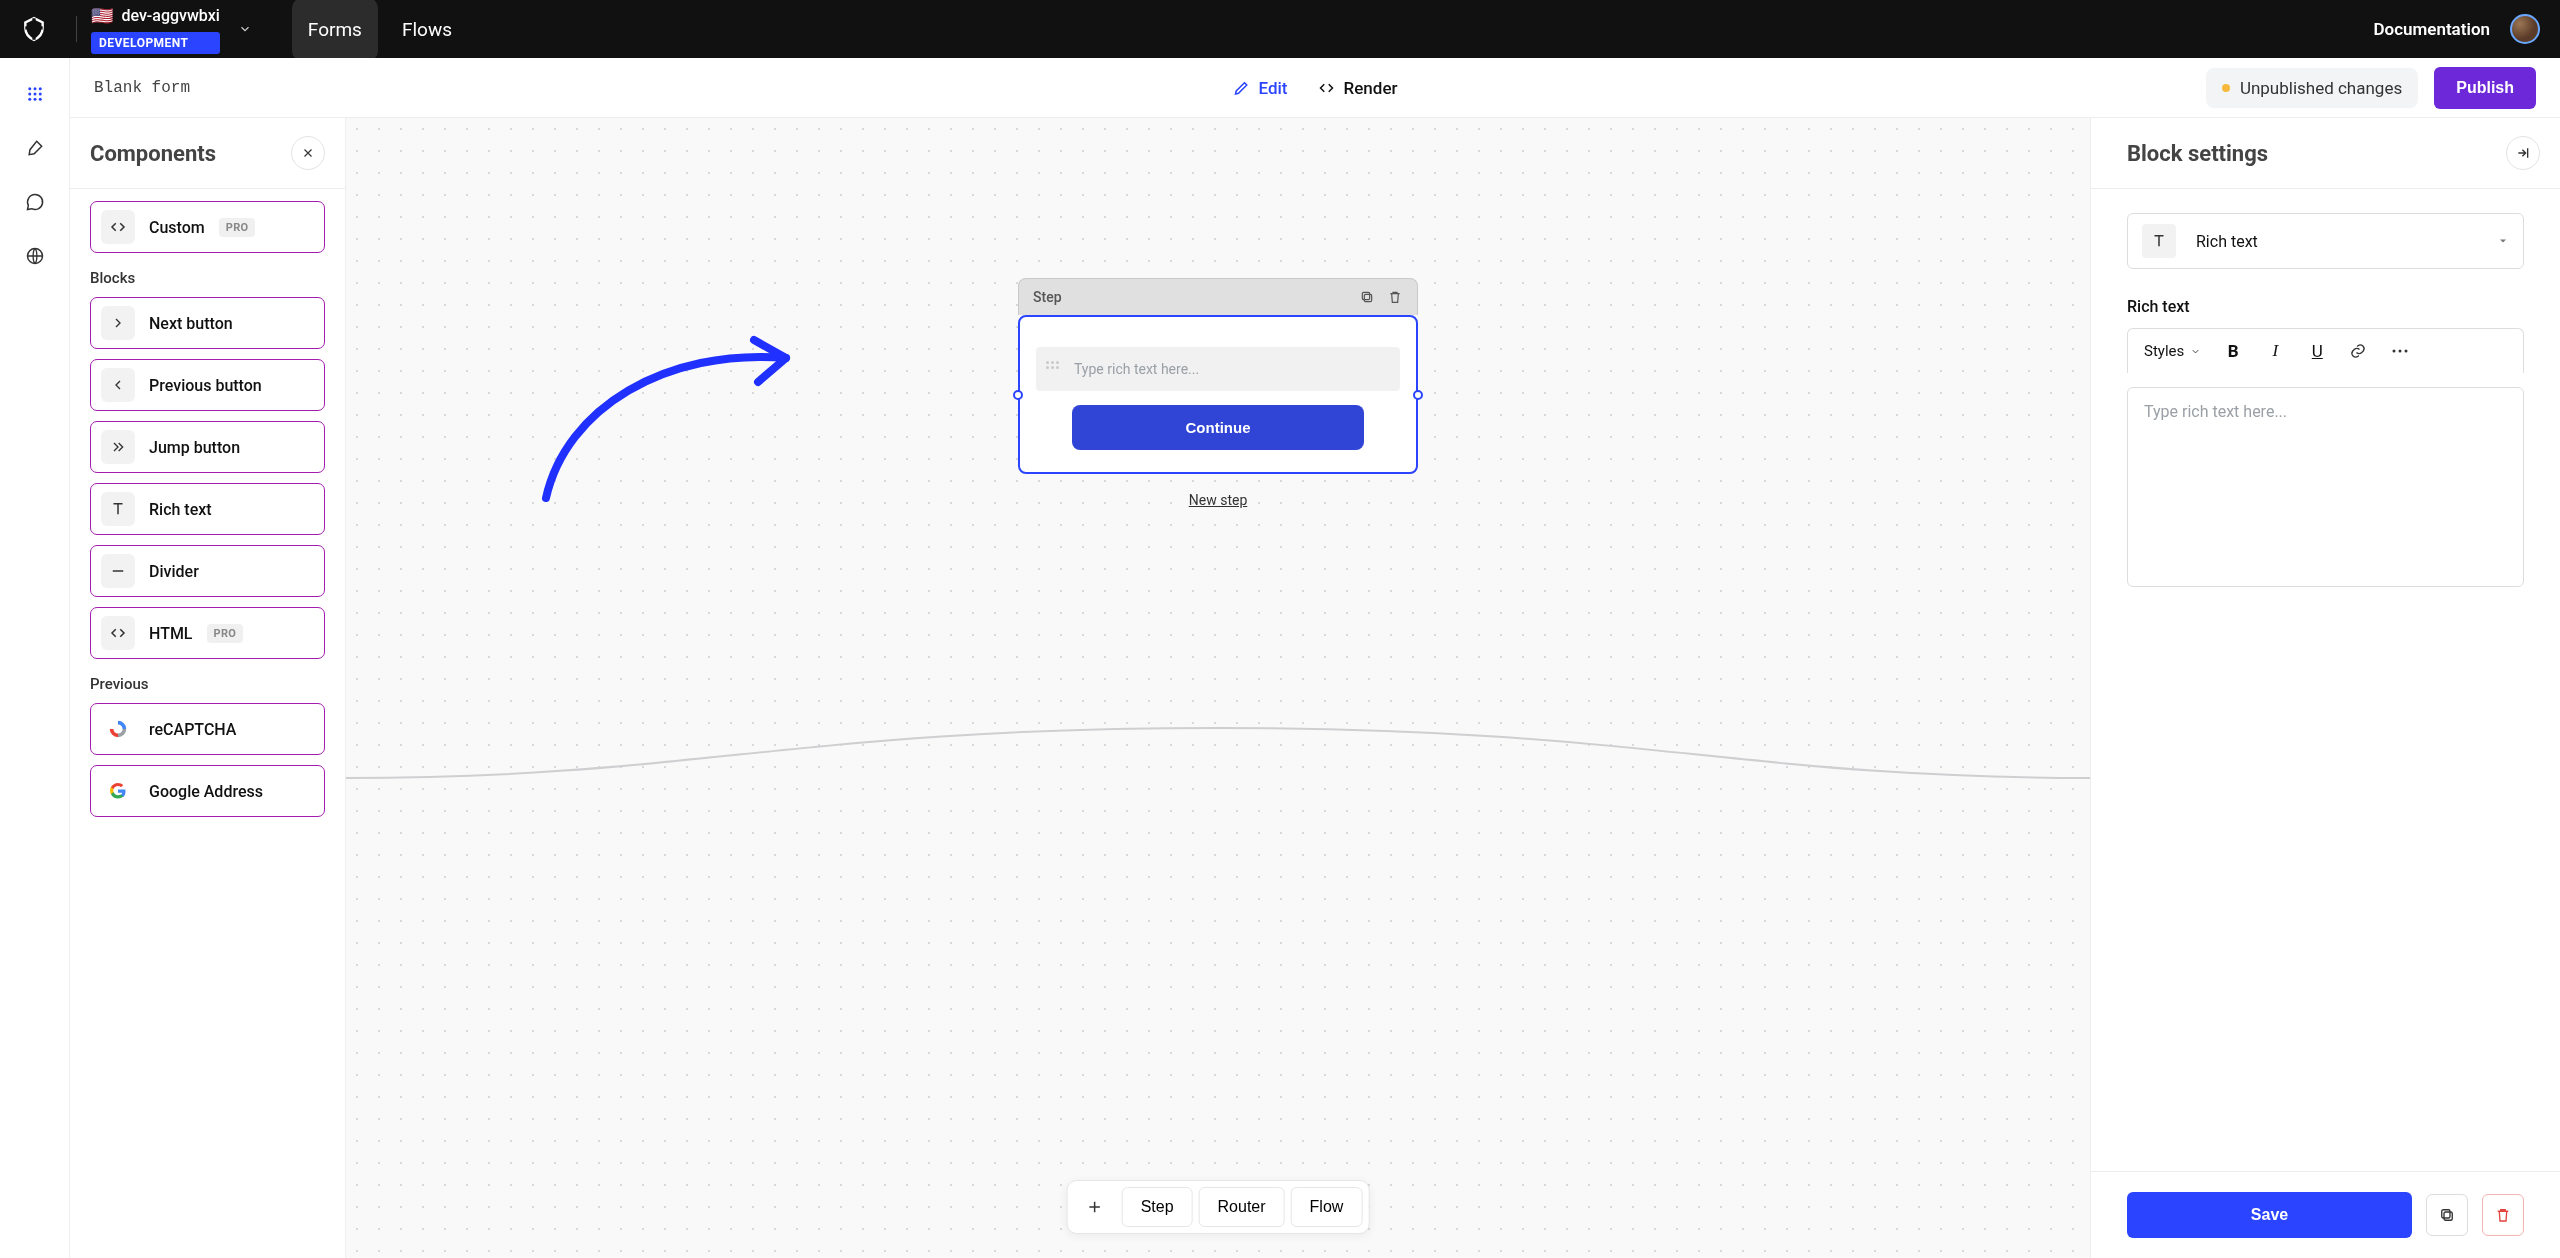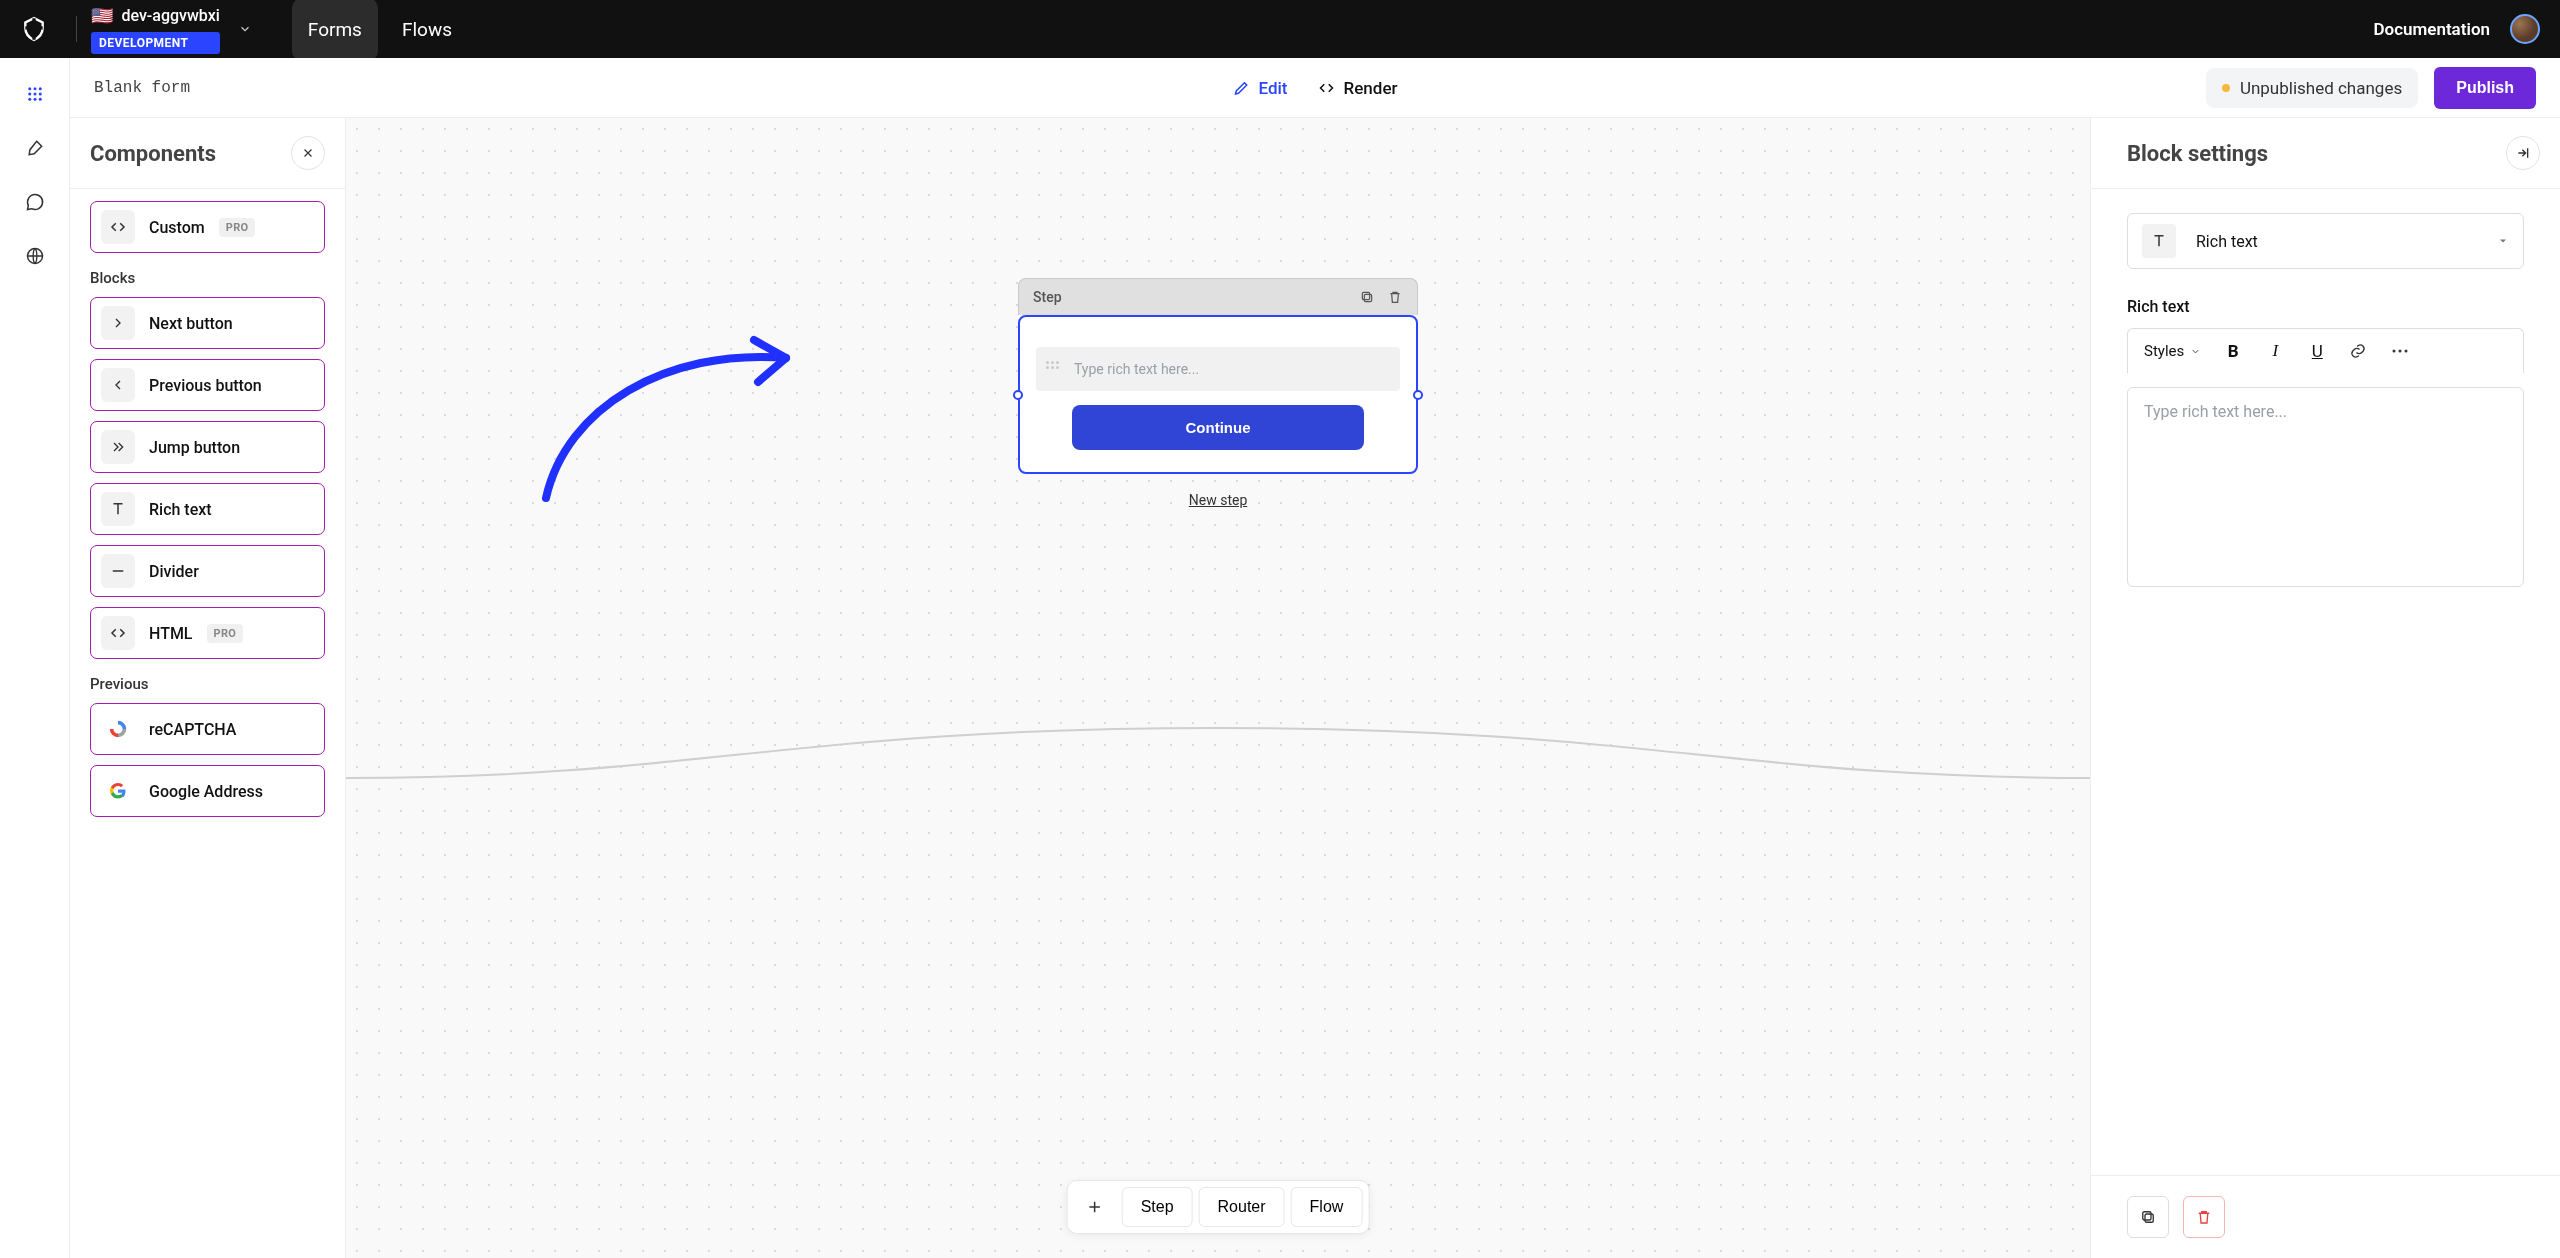--- a/index.html
+++ b/index.html
@@ -413,20 +413,21 @@
                 <svg width="18" height="6" viewBox="0 0 24 6">
                   <circle cx="4" cy="3" r="2" fill="#333"></circle>
                   <circle cx="12" cy="3" r="2" fill="#333"></circle>
                   <circle cx="20" cy="3" r="2" fill="#333"></circle>
                 </svg>
               </span>
           </div>
           <div class="rt-area">Type rich text here...</div>
         </div>
         <div class="footer">
+          <button class="save-btn">Save</button>
           <div class="sq-btn">
             <span>
                 <svg width="18" height="18" viewBox="0 0 24 24">
                   <rect x="8" y="8" width="11" height="11" rx="2" stroke="#333" stroke-width="1.8" fill="none"></rect>
                   <rect x="5" y="5" width="11" height="11" rx="2" stroke="#333" stroke-width="1.8" fill="none"></rect>
                 </svg>
               </span>
           </div>
           <div class="sq-btn danger">
             <span>

